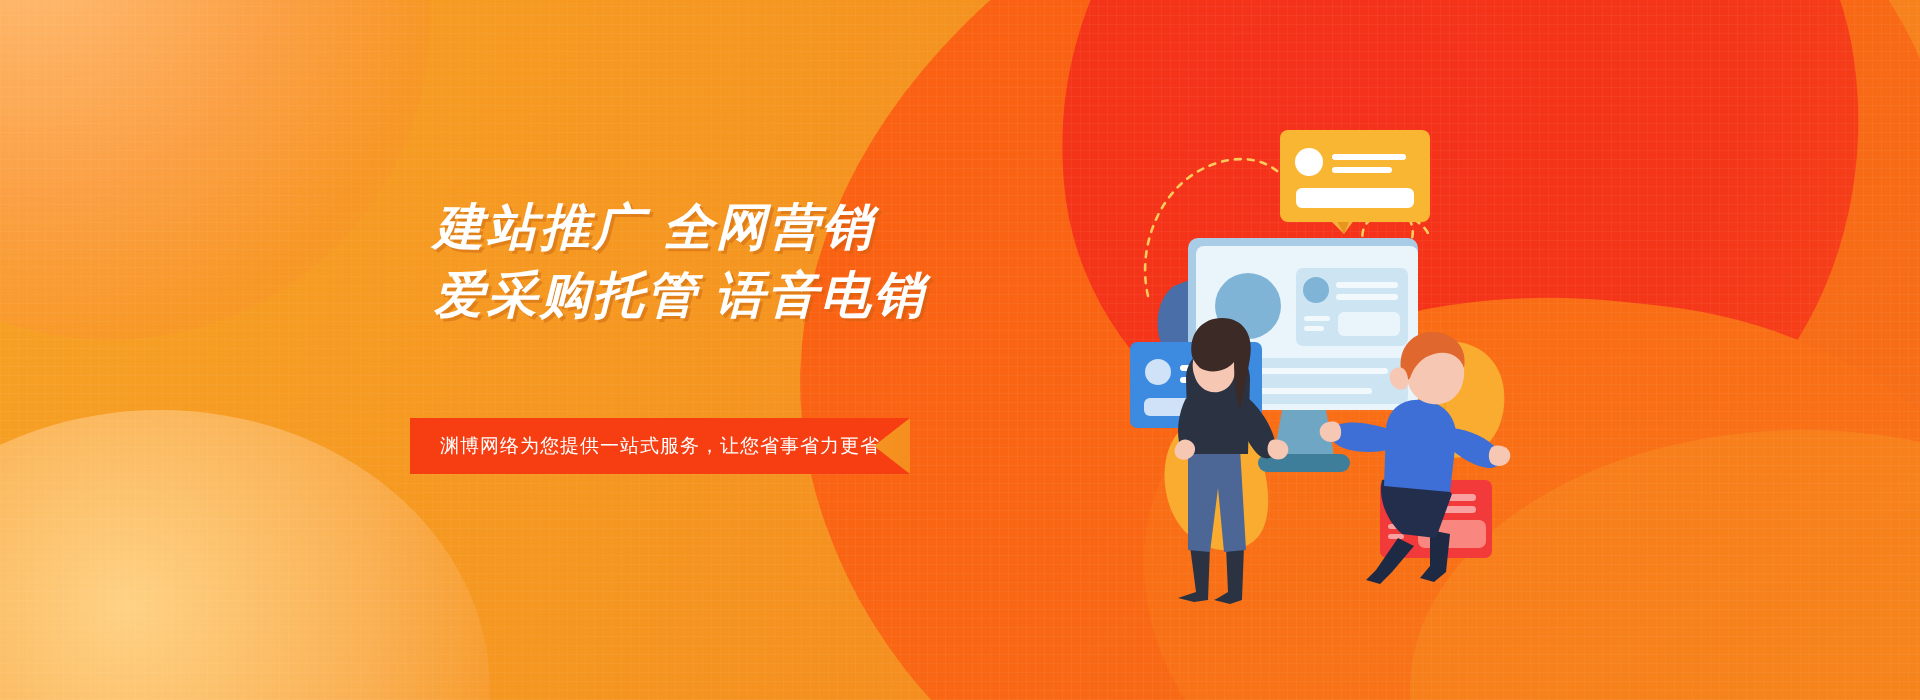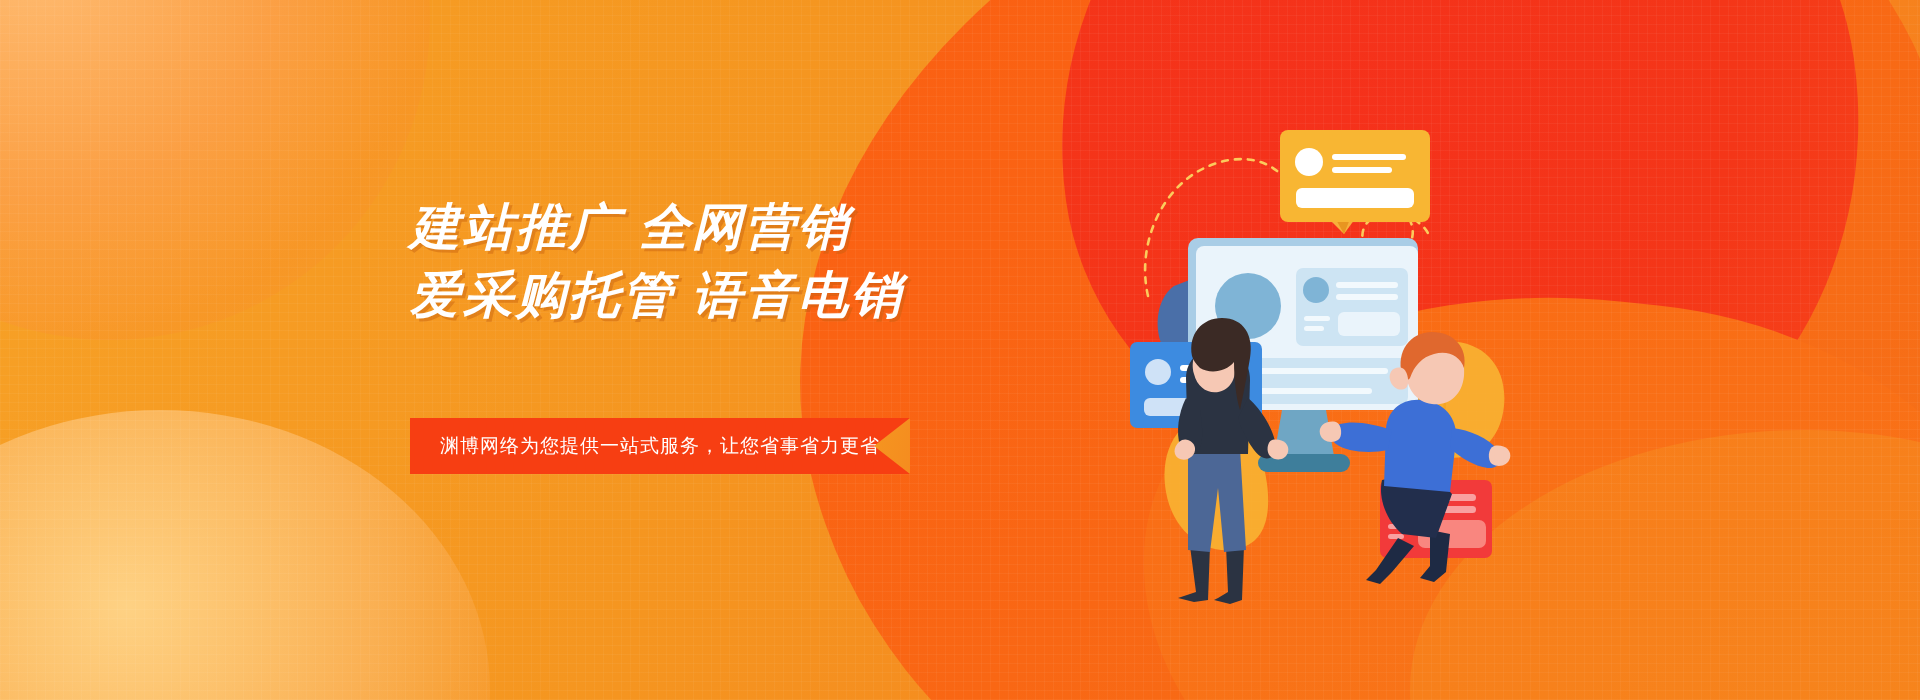--- a/index.html
+++ b/index.html
@@ -58,35 +58,35 @@
   .grid-texture {
     inset:0;
     background-image:
       repeating-linear-gradient(0deg, rgba(255,255,255,.045) 0 1px, rgba(255,255,255,0) 1px 9px),
       repeating-linear-gradient(90deg, rgba(255,255,255,.045) 0 1px, rgba(255,255,255,0) 1px 9px);
   }
 
   
   #copy {
     position:absolute;
-    left:410px; top:196px;
+    left:434px; top:196px;
     width:560px;
     z-index:40;
   }
   .headline {
     color:#FFFFFF;
     font-size:50px;
     font-weight:bold;
     font-style:italic;
     letter-spacing:3px;
     line-height:62px;
     white-space:nowrap;
     text-shadow:3px 3px 0 rgba(196,92,14,.42);
   }
-  .headline-2 { margin-top:6px; }
+  .headline-2 { margin-top:6px;font-family:Liberation Serif, serif; }
 
   
   #ribbon {
     position:absolute;
     left:410px; top:418px;
     width:500px; height:56px;
     background:#F73E12;
     z-index:40;
     clip-path:polygon(0 0, 100% 0, 100% 100%, 0 100%, 0 100%);
     -webkit-clip-path:polygon(0 0, 100% 0, 100% 100%, 0 100%);

